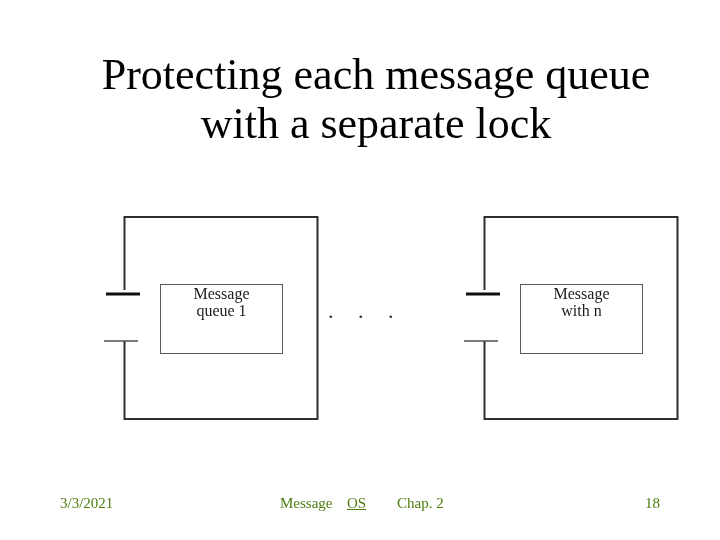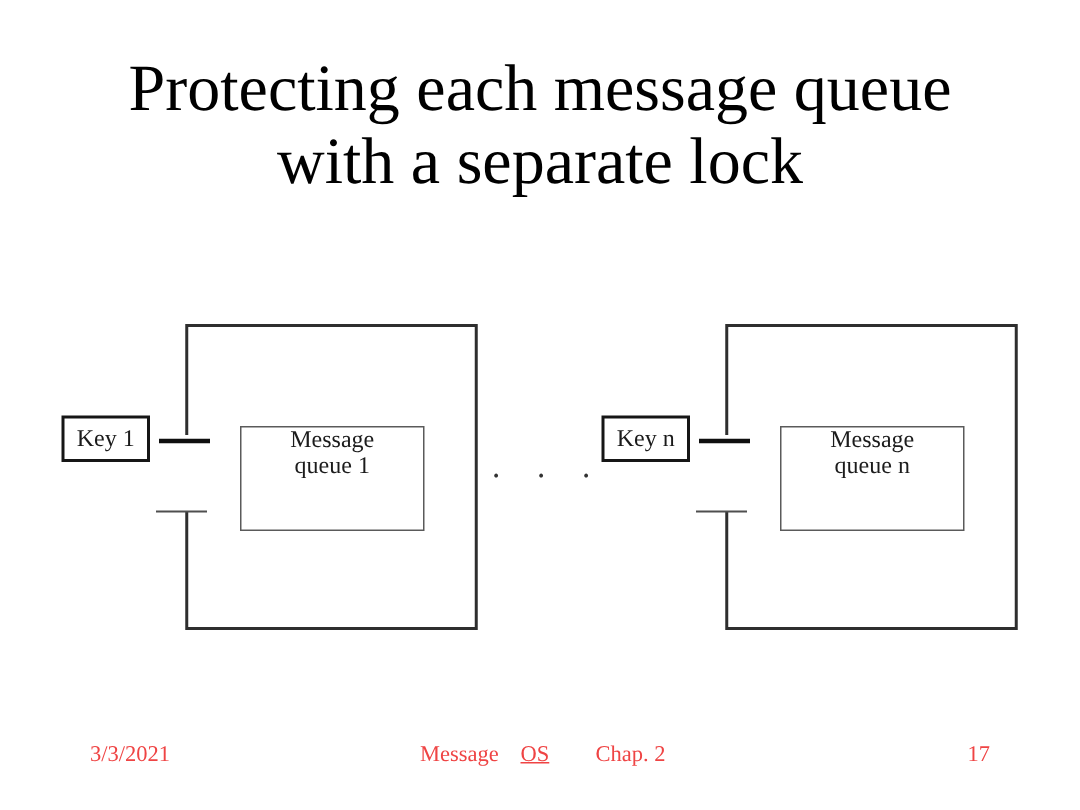--- a/index.html
+++ b/index.html
@@ -11,21 +11,21 @@
     overflow: hidden;
     font-family: "Liberation Serif", serif;
     color: #000000;
   }
   .title {
     position: absolute;
     top: 34px;
     left: 50%;
     transform: translateX(-50%);
     width: 600px;
-    margin: 0;
+    margin: 16px;
     font-size: 44px;
     font-weight: 400;
     line-height: 49px;
     text-align: center;
     color: #000000;
     white-space: normal;
   }
   .diagram {
     position: absolute;
     top: 216px;
@@ -78,21 +78,21 @@
     left: 328px;
     top: 298px;
     font-size: 22px;
     word-spacing: 19px;
     color: #333333;
   }
   .footer span {
     position: absolute;
     top: 495px;
     font-size: 15px;
-    color: #ef4444;
+    color: #4d7c0f;
     white-space: nowrap;
   }
   .f-date    { left: 60px; }
   .f-author  { left: 280px; }
   .f-course  { left: 347px; text-decoration: underline; }
   .f-chapter { left: 397px; }
   .f-page    { left: 645px; }
 </style>
 </head>
 <body>
@@ -100,45 +100,39 @@
 <div class="slide">
 
   <h1 class="title">Protecting each message queue with a separate lock</h1>
 
   <div class="diagram diagram-1">
     <svg class="shape" viewBox="0 0 278 204">
       <path d="M83.5,74 L83.5,1 L276.5,1 L276.5,203 L83.5,203 L83.5,125" fill="none" stroke="#2e2e2e" stroke-width="2"></path>
       <line x1="65" y1="78" x2="99" y2="78" stroke="#0f0f0f" stroke-width="3"></line>
       <line x1="63" y1="125" x2="97" y2="125" stroke="#4f4f4f" stroke-width="1.3"></line>
     </svg>
-    <div class="key-box">
-      <span>Key 1</span>
-    </div>
     <div class="queue-box">
       <span class="queue-label">Message queue 1</span>
     </div>
   </div>
 
   <div class="ellipsis">. . .</div>
 
   <div class="diagram diagram-2">
     <svg class="shape" viewBox="0 0 278 204">
       <path d="M83.5,74 L83.5,1 L276.5,1 L276.5,203 L83.5,203 L83.5,125" fill="none" stroke="#2e2e2e" stroke-width="2"></path>
       <line x1="65" y1="78" x2="99" y2="78" stroke="#0f0f0f" stroke-width="3"></line>
       <line x1="63" y1="125" x2="97" y2="125" stroke="#4f4f4f" stroke-width="1.3"></line>
     </svg>
-    <div class="key-box">
-      <span>Key n</span>
-    </div>
     <div class="queue-box">
-      <span class="queue-label">Message queue n</span>
+      <span class="queue-label">Message with n</span>
     </div>
   </div>
 
   <div class="footer">
     <span class="f-date">3/3/2021</span>
     <span class="f-author">Message</span>
     <span class="f-course">OS</span>
     <span class="f-chapter">Chap. 2</span>
-    <span class="f-page">17</span>
+    <span class="f-page">18</span>
   </div>
 
 </div>
 
 </body></html>

